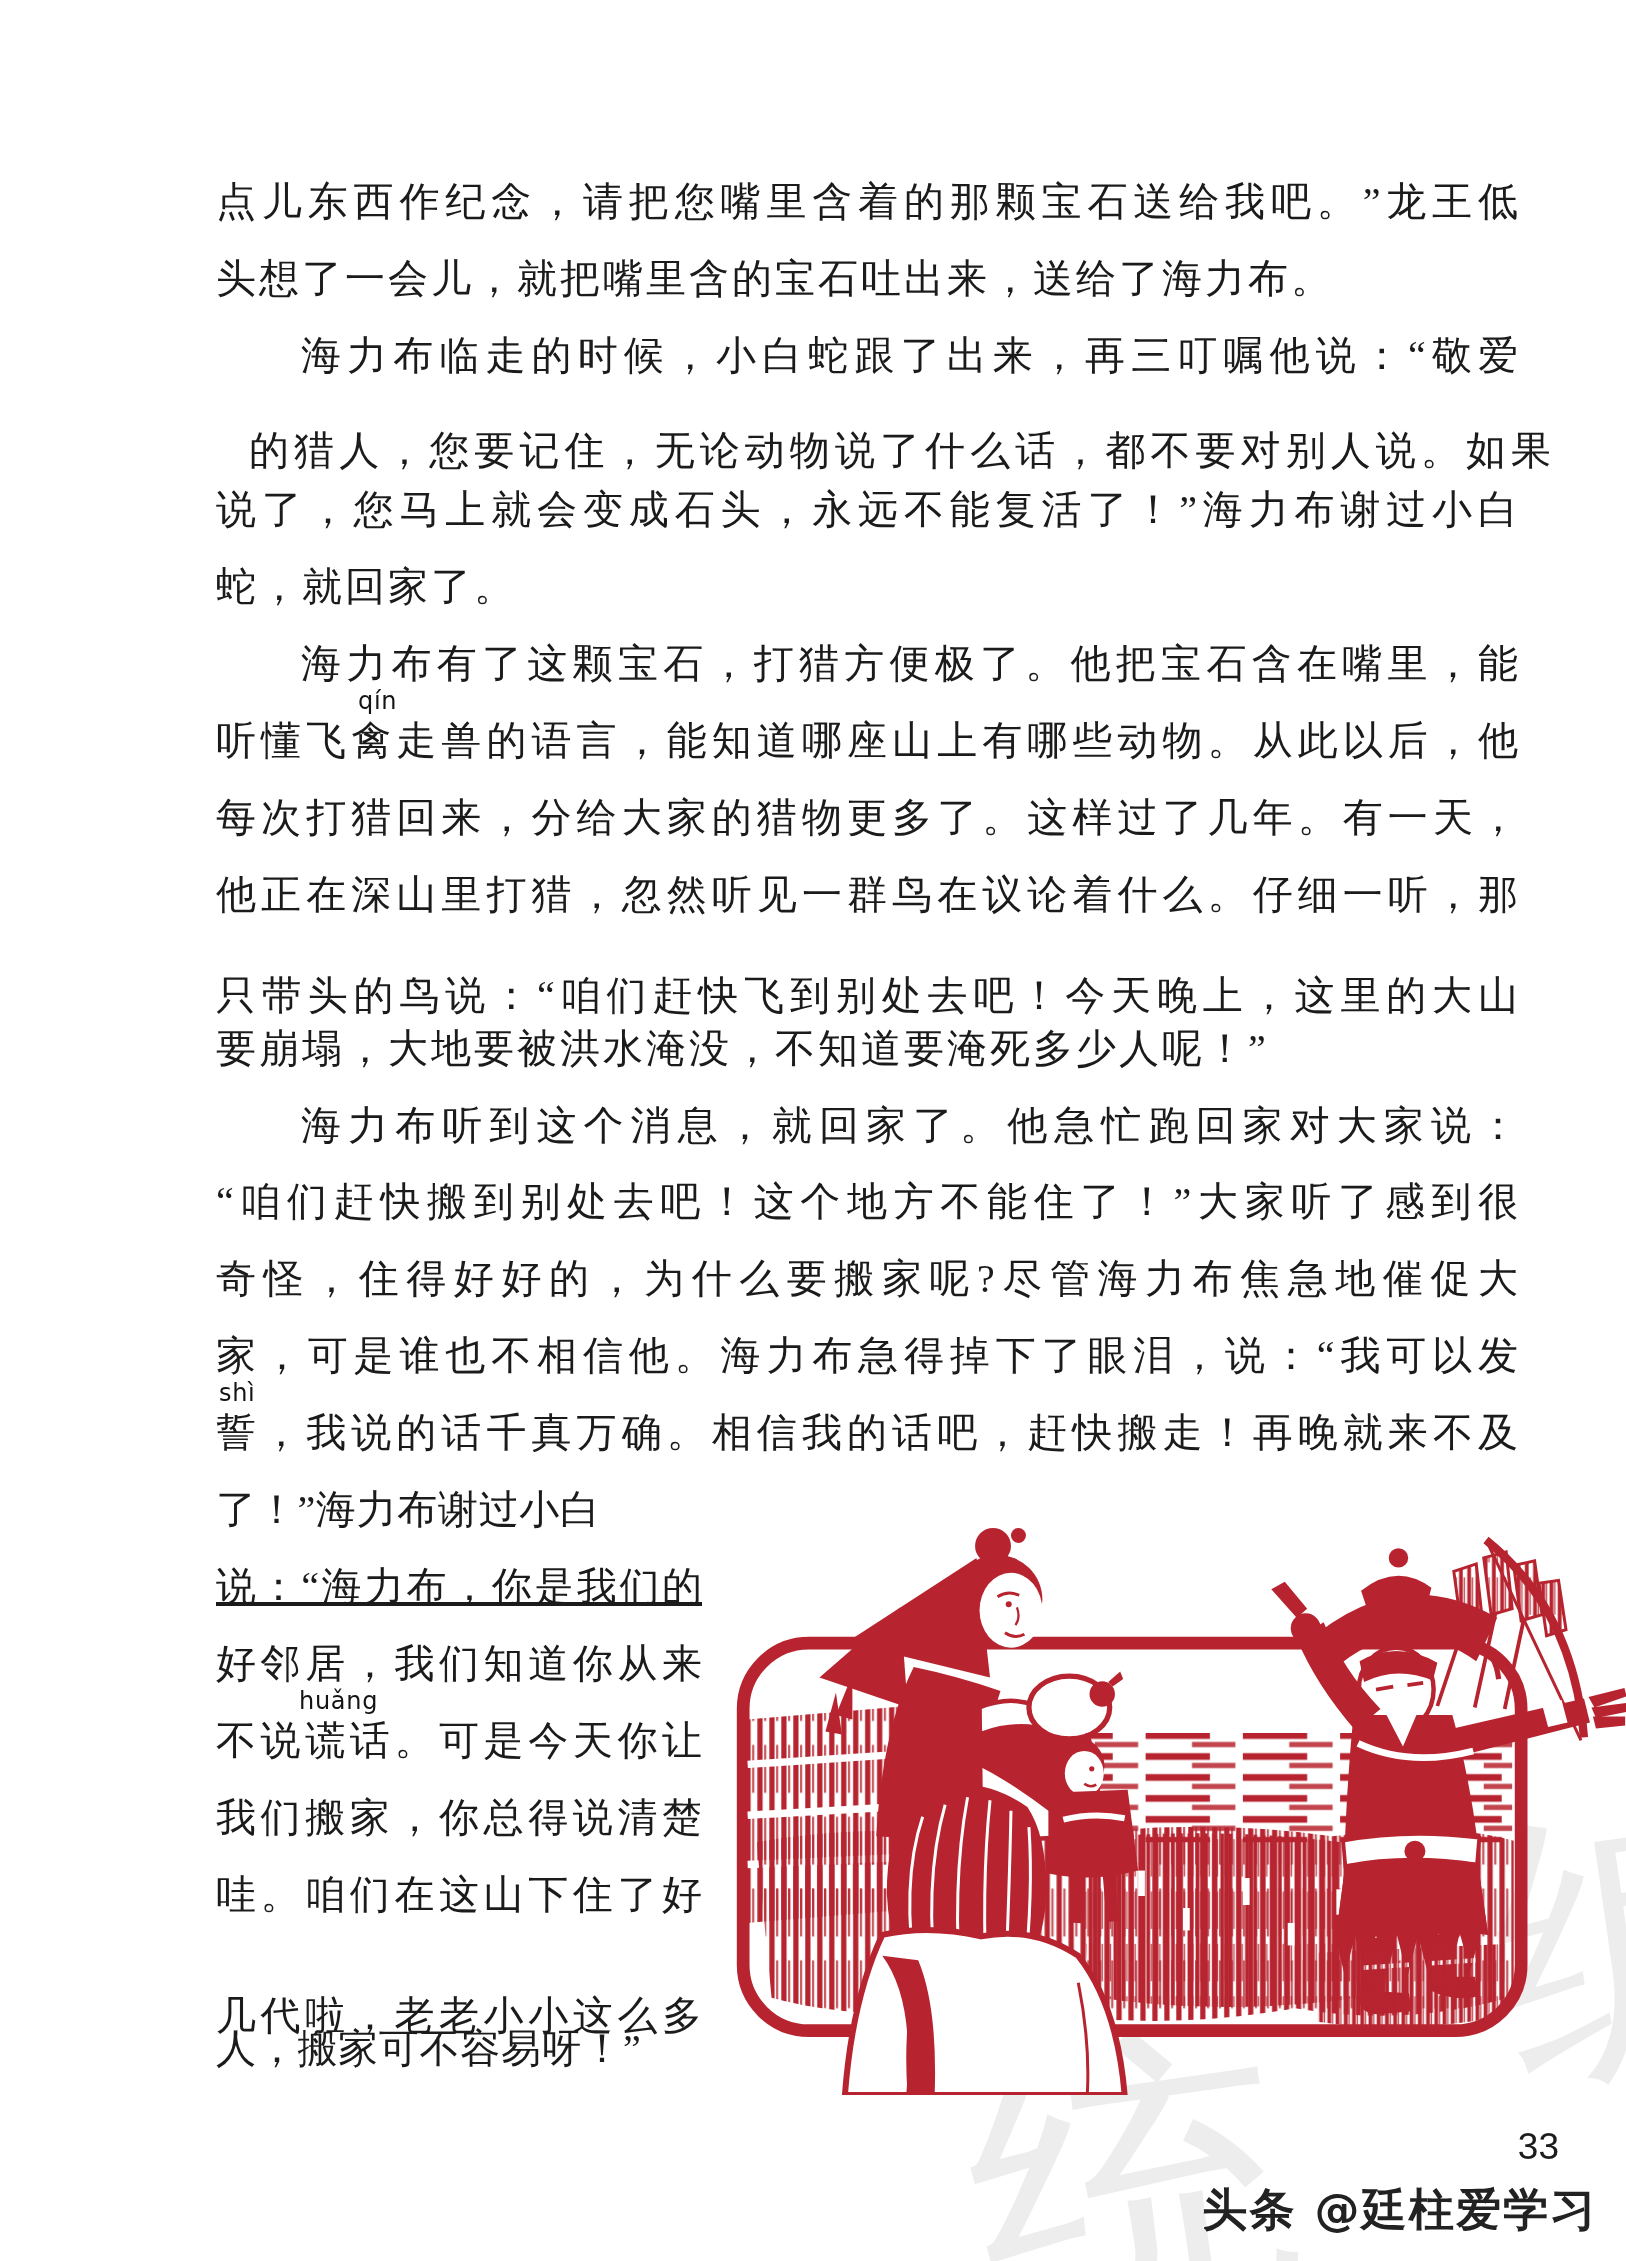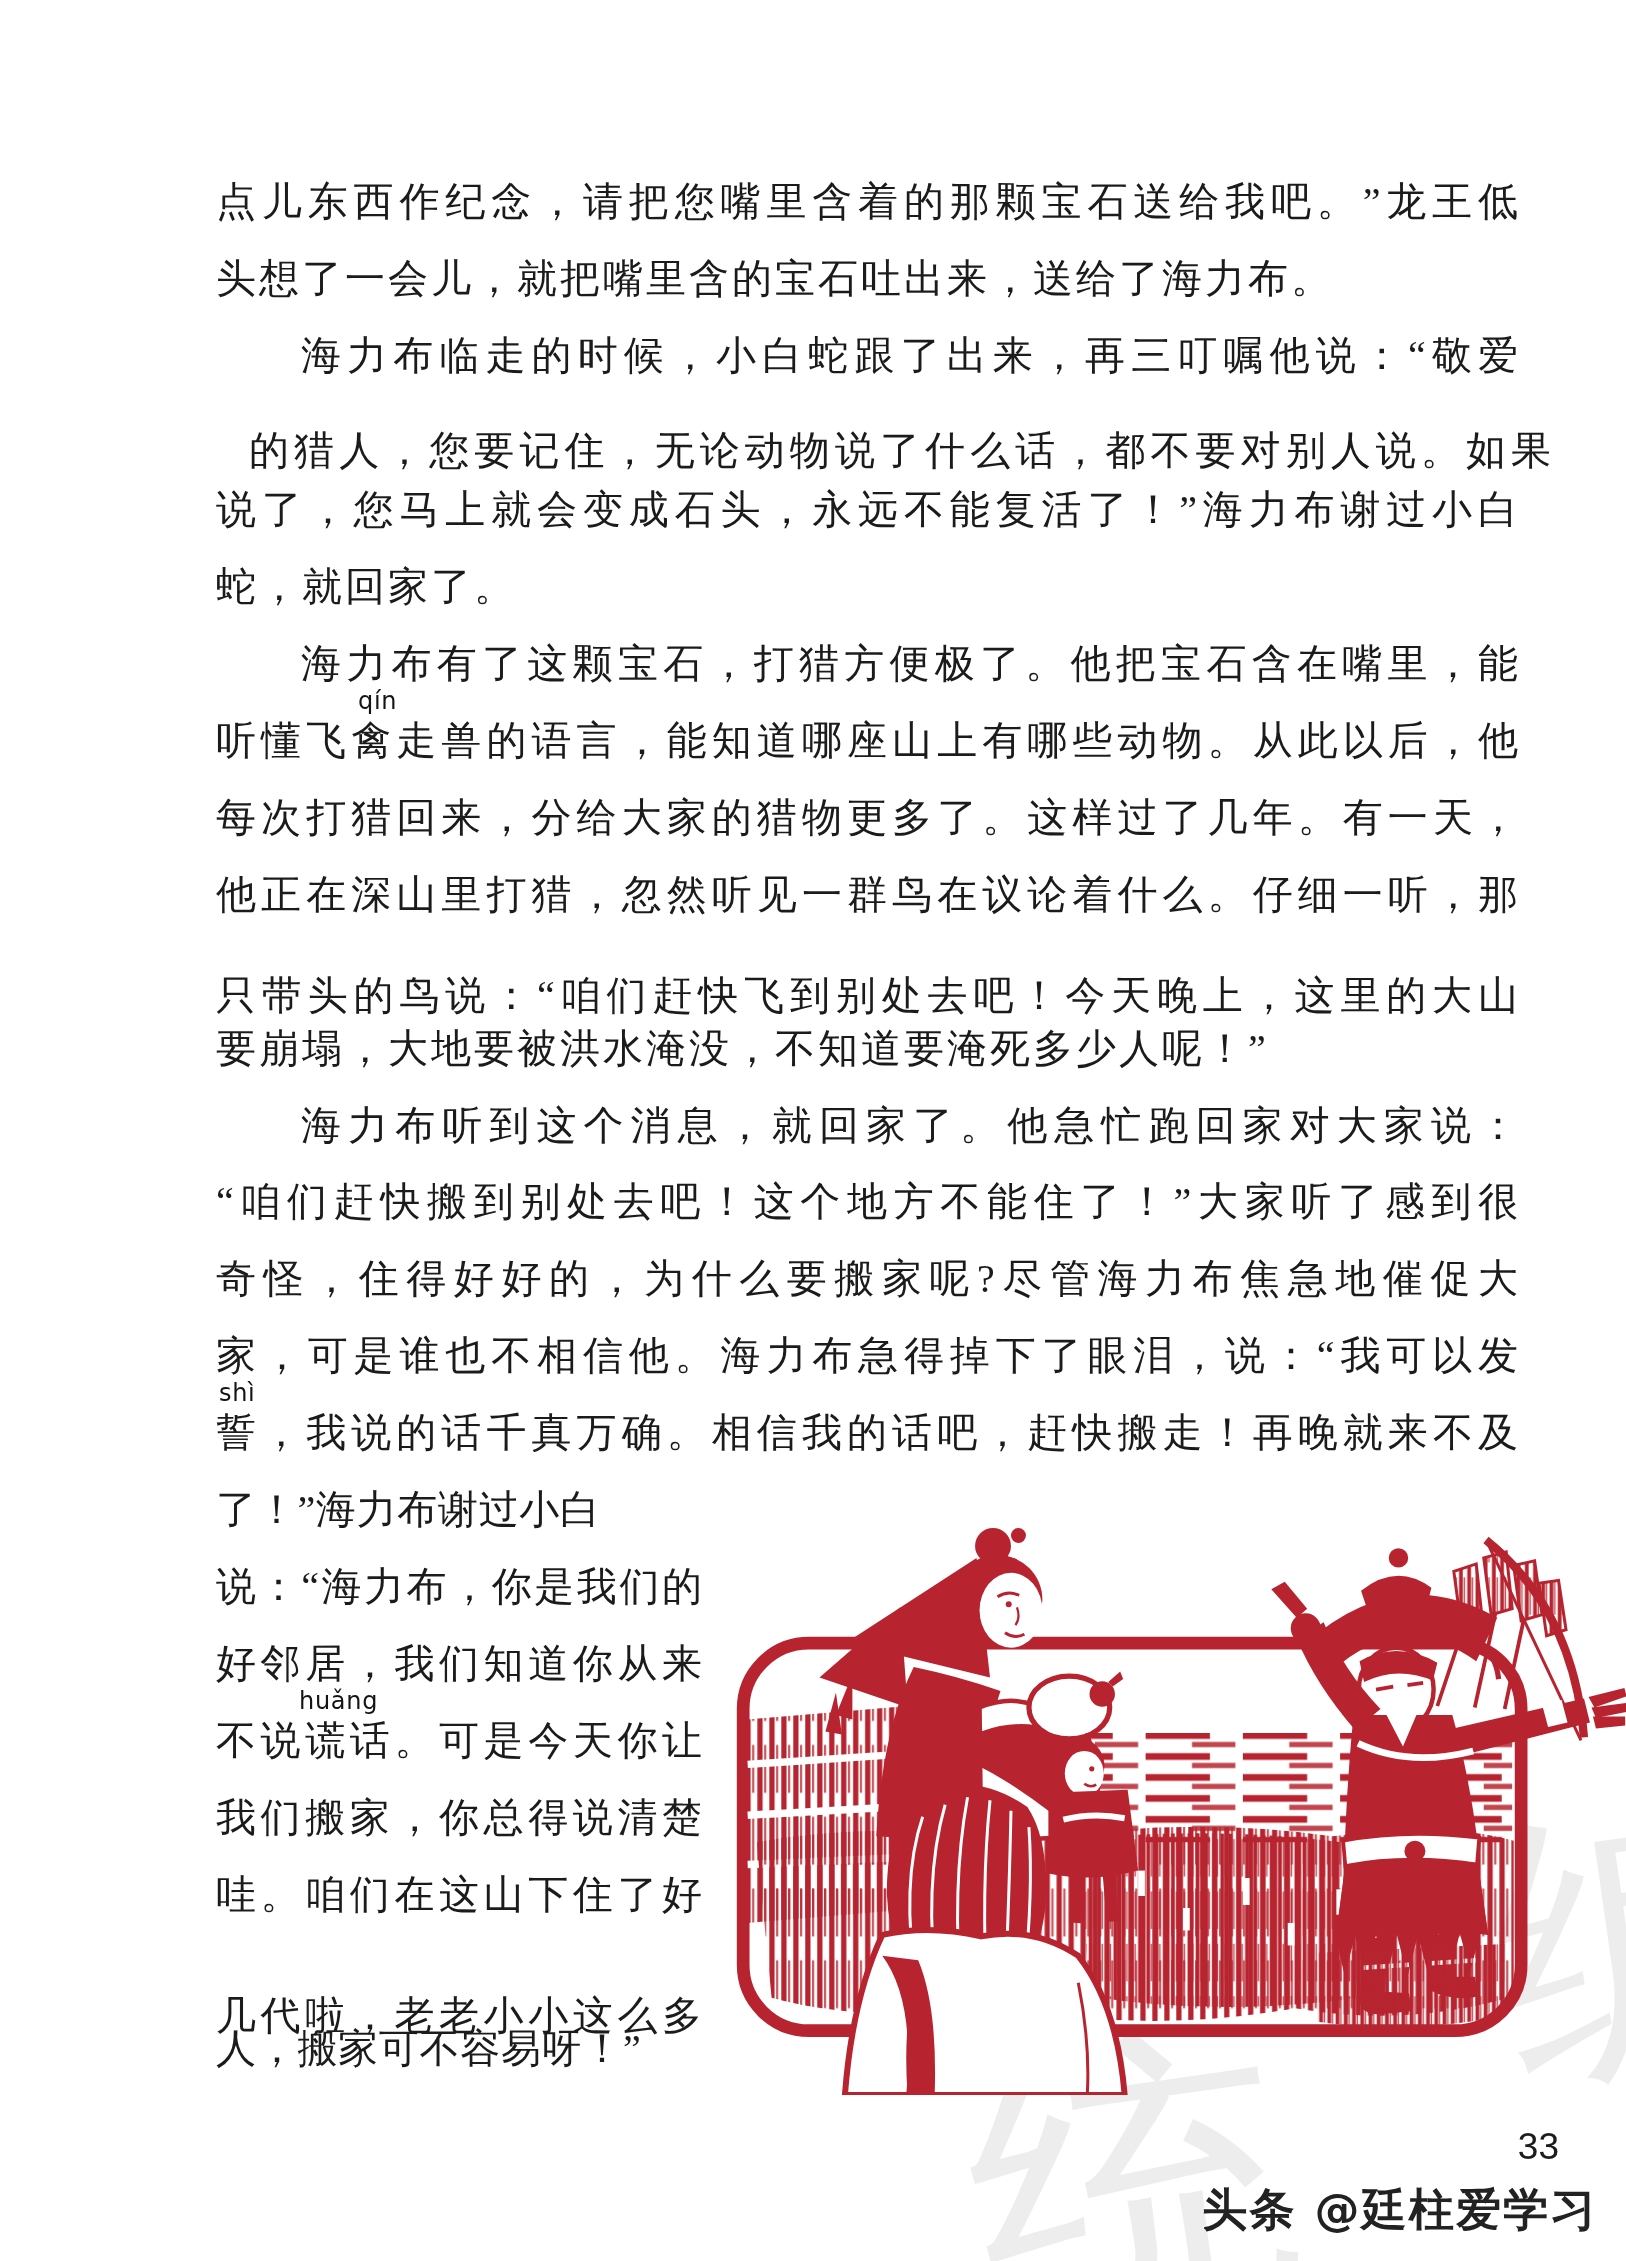--- a/index.html
+++ b/index.html
@@ -90,21 +90,21 @@
       <div class="line wide justify" style="top: 794px;">每次打猎回来，分给大家的猎物更多了。这样过了几年。有一天，</div>
       <div class="line wide justify" style="top: 871px;">他正在深山里打猎，忽然听见一群鸟在议论着什么。仔细一听，那</div>
       <div class="line wide justify" style="top: 956px; margin-top: 16px;">只带头的鸟说：“咱们赶快飞到别处去吧！今天晚上，这里的大山</div>
       <div class="line wide" style="top: 1025px;">要崩塌，大地要被洪水淹没，不知道要淹死多少人呢！”</div>
       <div class="line wide justify indent" style="top: 1102px;">海力布听到这个消息，就回家了。他急忙跑回家对大家说：</div>
       <div class="line wide justify" style="top: 1178px;">“咱们赶快搬到别处去吧！这个地方不能住了！”大家听了感到很</div>
       <div class="line wide justify" style="top: 1255px;">奇怪，住得好好的，为什么要搬家呢?尽管海力布焦急地催促大</div>
       <div class="line wide justify" style="top: 1332px;">家，可是谁也不相信他。海力布急得掉下了眼泪，说：“我可以发</div>
       <div class="line wide justify" style="top: 1409px;">誓，我说的话千真万确。相信我的话吧，赶快搬走！再晚就来不及</div>
       <div class="line narrow" style="top: 1486px;">了！”海力布谢过小白</div>
-      <div class="line narrow justify" style="top: 1563px;">说：“海力布，你是我们的</div>
+      <div class="line narrow justify" style="top: 1563px; text-decoration: underline;">说：“海力布，你是我们的</div>
       <div class="line narrow justify" style="top: 1640px;">好邻居，我们知道你从来</div>
       <div class="line narrow justify" style="top: 1717px;">不说谎话。可是今天你让</div>
       <div class="line narrow justify" style="top: 1794px;">我们搬家，你总得说清楚</div>
       <div class="line narrow justify" style="top: 1871px;">哇。咱们在这山下住了好</div>
       <div class="line narrow justify" style="top: 1948px; margin-top: 44px;">几代啦，老老小小这么多</div>
       <div class="line narrow" style="top: 2025px;">人，搬家可不容易呀！”</div>
       <div class="pinyin" style="left: 358px; top: 687px;">qín</div>
       <div class="pinyin" style="left: 219px; top: 1379px;">shì</div>
       <div class="pinyin" style="left: 299px; top: 1687px;">huǎng</div>
     </div>

